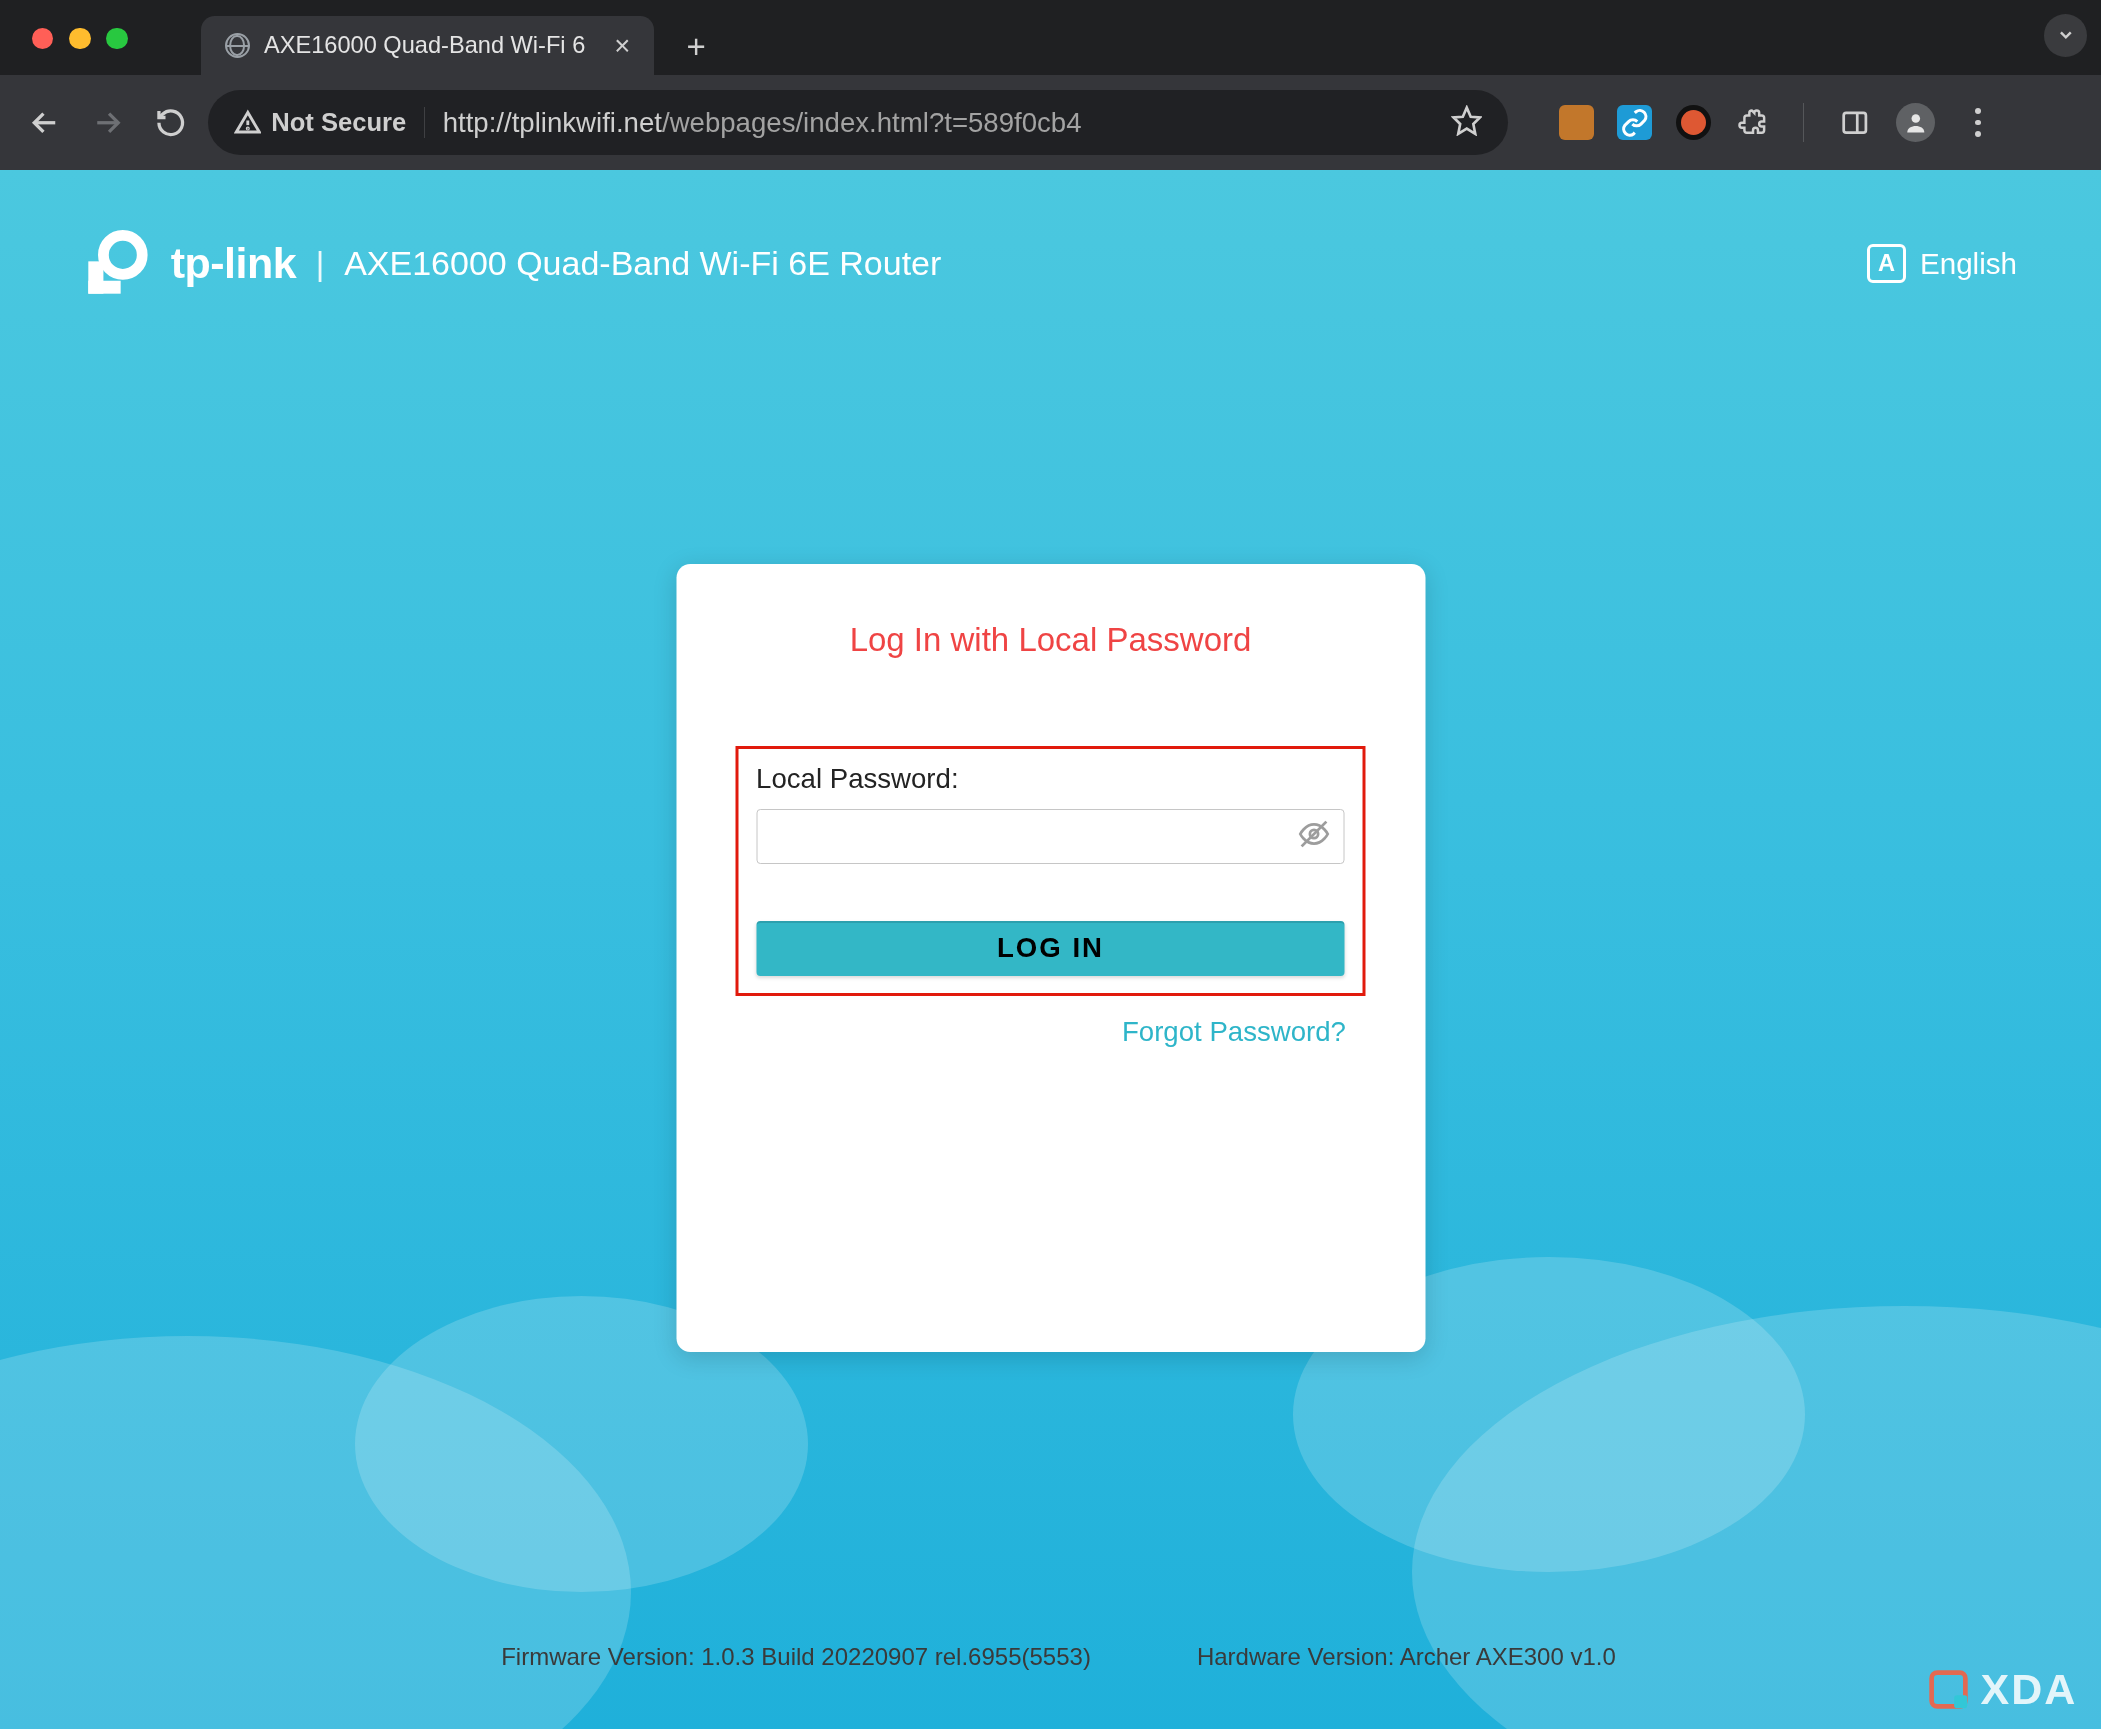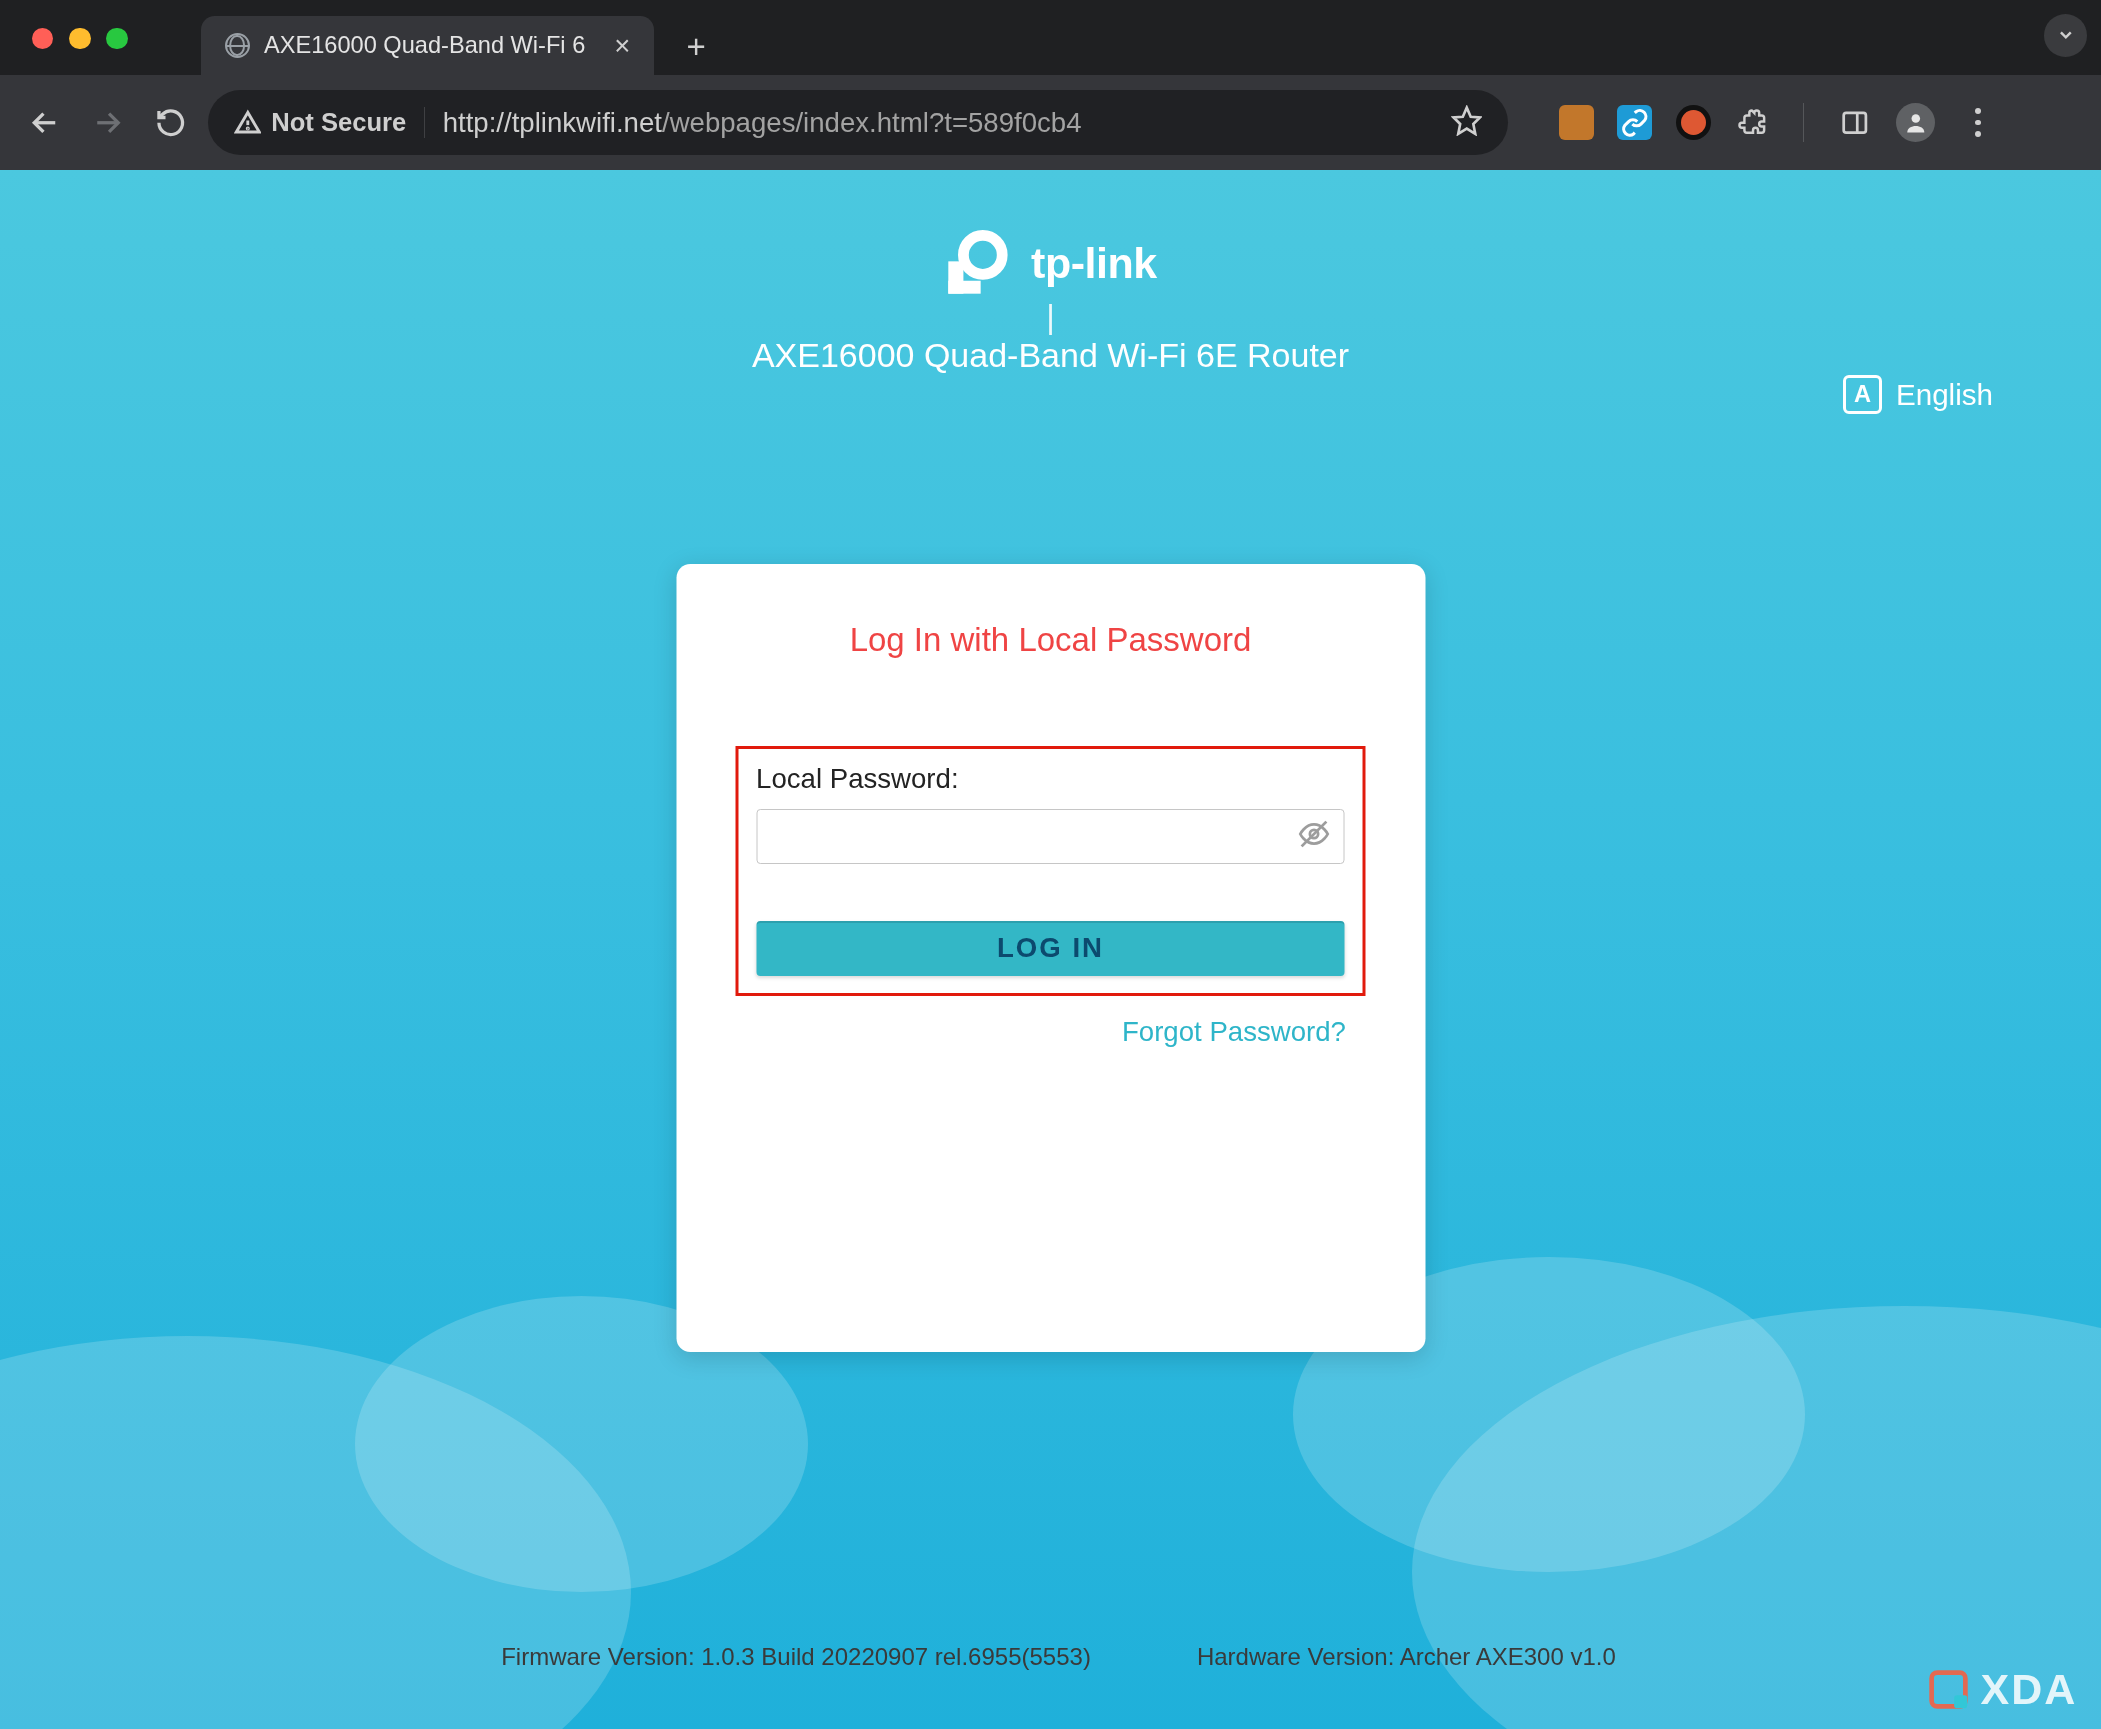--- a/index.html
+++ b/index.html
@@ -47,38 +47,38 @@
   .kebab span{width:5.9px;height:5.9px;border-radius:50%;background:#cfcfcf;}
   
   .viewport{flex:1;position:relative;background:linear-gradient(180deg,#4bc8df 0%,#38bedf 45%,#1fb0da 100%);overflow:hidden;}
   
   .cloud{position:absolute;background:rgba(255,255,255,0.18);border-radius:50%;}
   .cloud.c1{width:887px;height:512px;left:-256px;bottom:-118px;}
   .cloud.c1b{width:453px;height:296px;left:355px;bottom:138px;}
   .cloud.c2{width:985px;height:532px;right:-296px;bottom:-108px;}
   .cloud.c2b{width:512px;height:315px;right:296px;bottom:158px;}
   
-  .page-header{position:absolute;top:59px;left:0;right:0;display:flex;align-items:center;padding:0 108px;flex-direction:column;}
+  .page-header{position:absolute;top:59px;left:0;right:0;display:flex;align-items:center;padding:0 84px;}
   .brand{display:flex;align-items:center;gap:17.7px;color:#fff;}
   .brand svg{width:69px;height:69px;}
   .brand-text{font-size:43px;font-weight:600;letter-spacing:-0.5px;}
   .pipe{color:#fff;font-size:33px;margin:0 19.7px;opacity:.9;}
   .model{color:#fff;font-size:34px;font-weight:500;}
   .lang{margin-left:auto;display:flex;align-items:center;gap:13.8px;color:#fff;font-size:29.6px;}
   .lang .langicon{width:39px;height:39px;border:3px solid #fff;border-radius:5.9px;display:flex;align-items:center;justify-content:center;font-size:23.6px;font-weight:700;}
   
   .card{position:absolute;left:50%;top:394px;transform:translateX(-50%);width:749px;height:788px;background:#fff;border-radius:13.8px;box-shadow:0 5.9px 23.6px rgba(0,0,0,.15);padding:57px 83px 49px;display:flex;flex-direction:column;}
   .card h1{font-size:33px;font-weight:500;color:#ef4444;text-align:center;margin-bottom:87px;}
   .redbox{border:3.9px solid #e11a0c;padding:13.8px 17.7px 17.7px;margin:0 -23.6px 7.9px;}
   .field-label{font-size:27.6px;color:#232323;margin-bottom:13.8px;}
   .pwwrap{position:relative;height:55px;border:1px solid #c6c6c6;border-radius:3.9px;background:#fff;display:flex;align-items:center;}
   .pwwrap input{flex:1;border:none;outline:none;height:100%;padding:0 53px 0 15.8px;font-size:25.6px;background:transparent;}
   .pwwrap .eye{position:absolute;right:13.8px;top:50%;transform:translateY(-50%);color:#9d9d9d;}
   .pwwrap .eye svg{width:33px;height:33px;}
-  .loginbtn{margin-top:57px;width:100%;height:55px;background:#33b7c6;color:#0c4a6e;border:none;border-radius:3.9px;font-size:27.6px;letter-spacing:2px;font-weight:600;cursor:pointer;box-shadow:0 2px 0 rgba(0,0,0,.12) inset,0 2px 3.9px rgba(0,0,0,.15);}
+  .loginbtn{margin-top:57px;width:100%;height:55px;background:#33b7c6;color:#000000;border:none;border-radius:3.9px;font-size:27.6px;letter-spacing:2px;font-weight:600;cursor:pointer;box-shadow:0 2px 0 rgba(0,0,0,.12) inset,0 2px 3.9px rgba(0,0,0,.15);}
   .forgot{text-align:right;font-size:27.6px;color:#2eb5c9;margin-top:12px;margin-right:-3.9px;}
   .tplinkid{margin-top:auto;display:flex;align-items:center;justify-content:flex-end;gap:15.8px;color:#2eb5c9;font-size:29.6px;}
   .tplinkid svg{width:35px;height:35px;}
   
   .page-footer{position:absolute;left:0;right:0;bottom:59px;display:flex;justify-content:center;gap:106px;color:#3a3a3a;font-size:24px;margin-left:16px;}
   
   .watermark{position:absolute;right:23.6px;bottom:15.8px;display:flex;align-items:center;gap:9.9px;opacity:.85;}
   .watermark .wmicon{width:45px;height:45px;}
   .watermark .wmtext{color:#fff;font-size:43px;font-weight:800;letter-spacing:2px;}
 </style>

